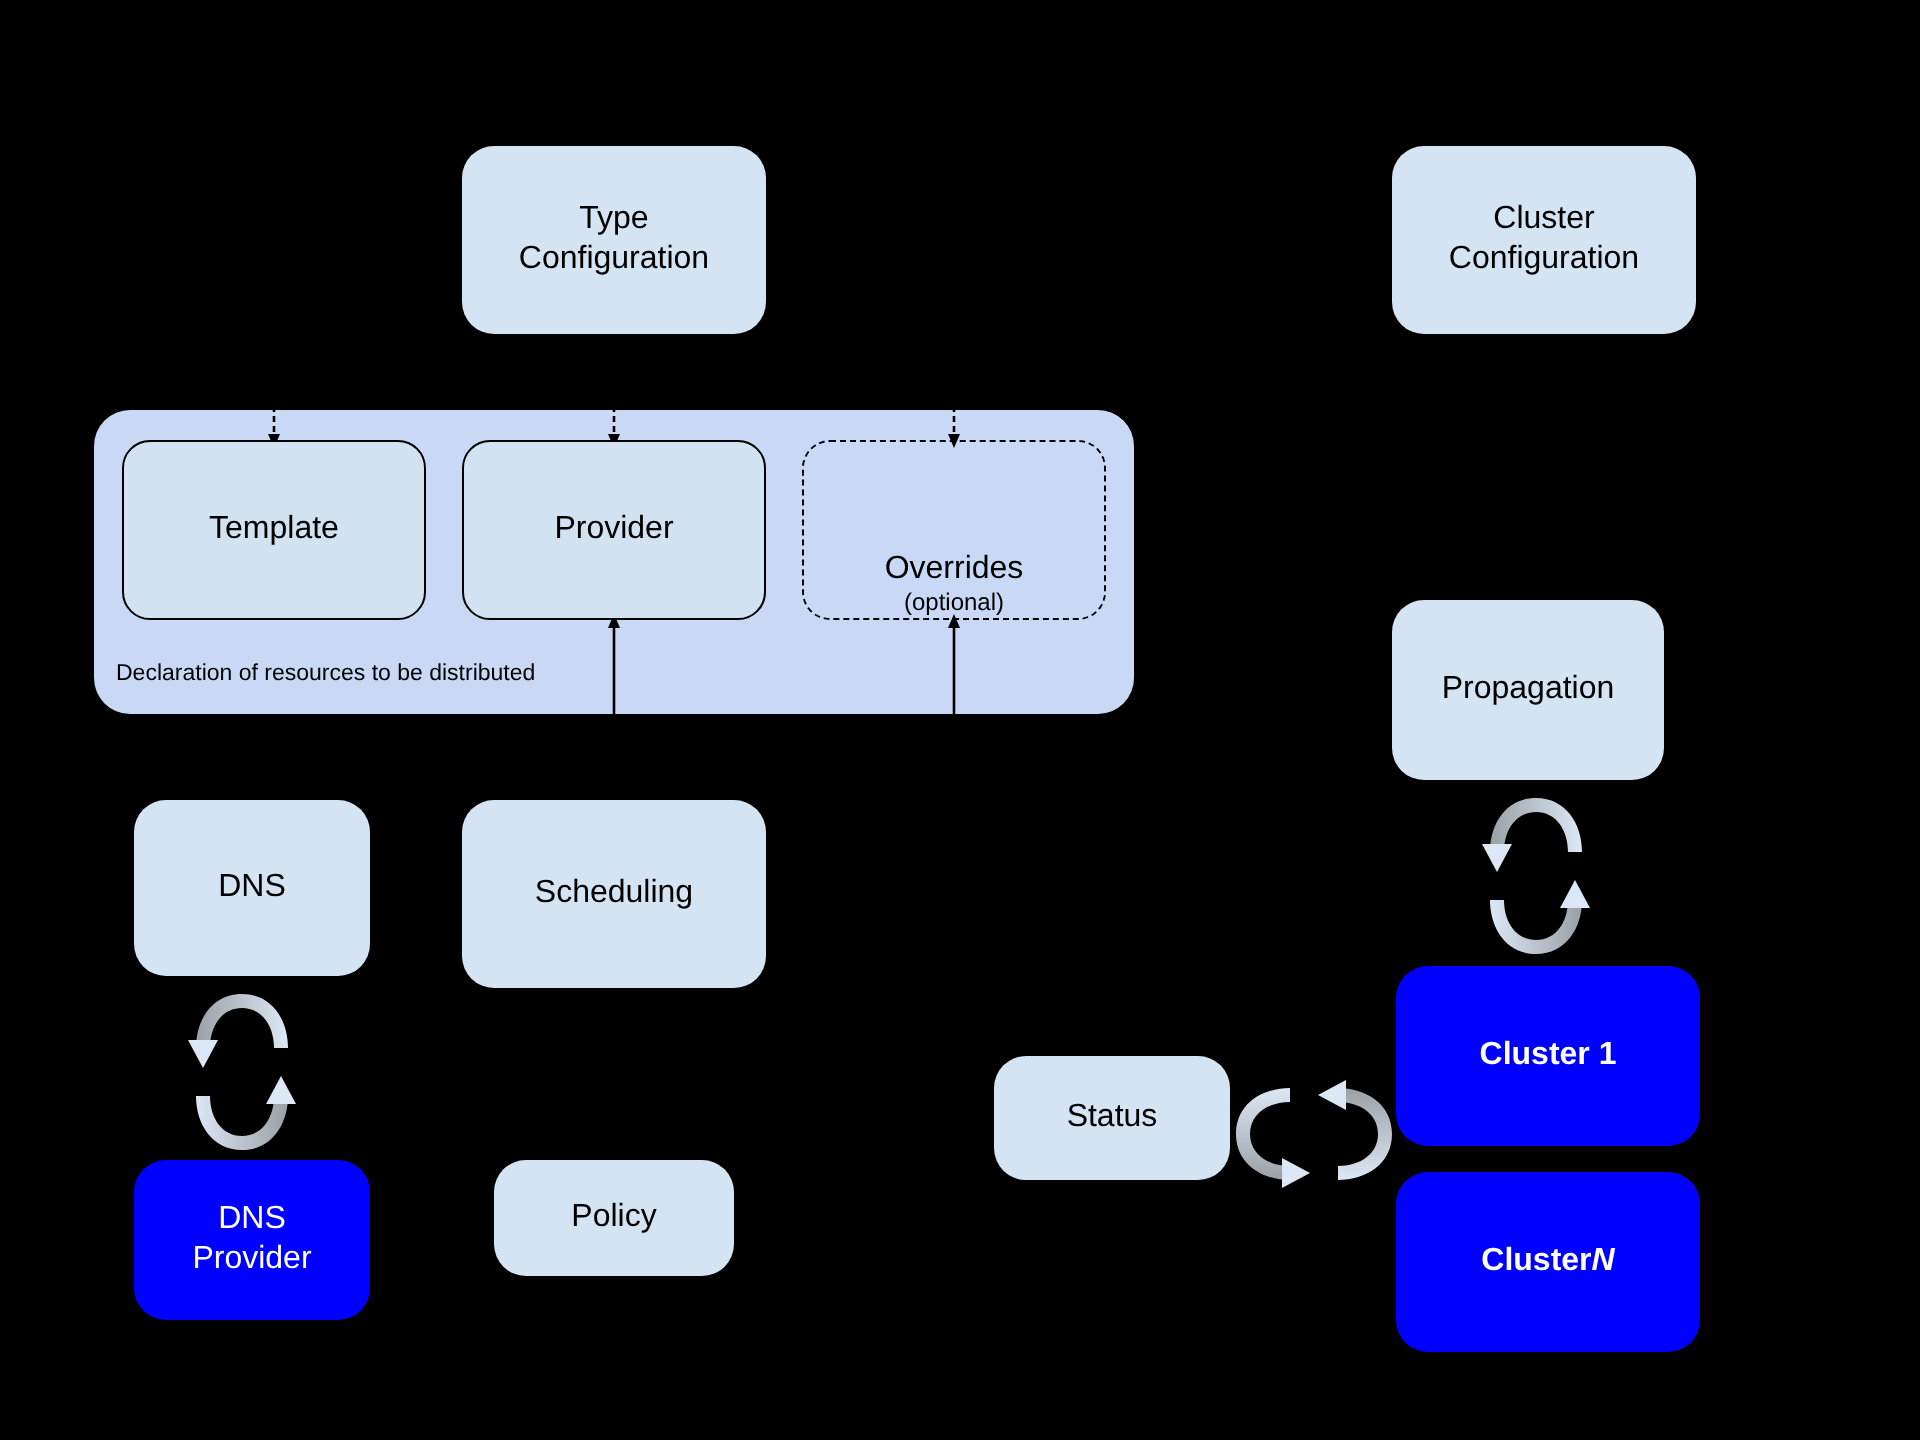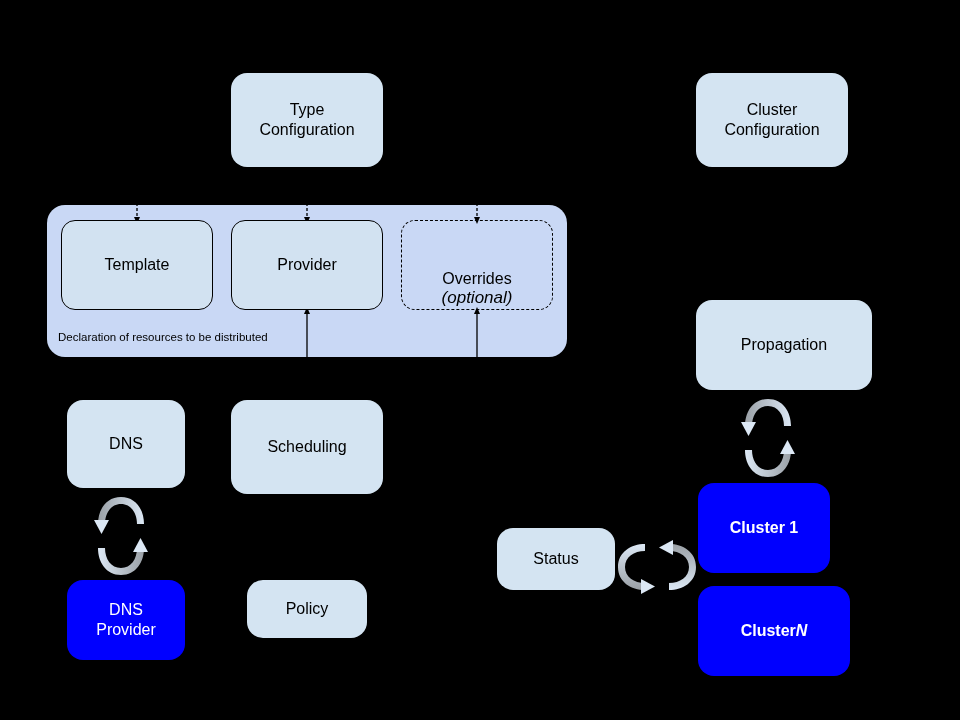--- a/index.html
+++ b/index.html
@@ -78,23 +78,22 @@
     pointer-events: none;
   }
 
   
   .sync {
     position: absolute;
     pointer-events: none;
   }
 
   .sub {
-    font-size: 17px;
+    font-size: 12px;
     display: block;
-    font-style: italic;
   }
   .ital {
     font-style: italic;
   }
 </style>
 </head>
 <body>
 
 <div id="canvas">
 
@@ -171,19 +170,19 @@
       <div class="node light" style="left: 696px; top: 73px; width: 152px; height: 94px;"><span>Cluster
 Configuration</span></div>
       <div class="node light inner" style="left: 61px; top: 220px; width: 152px; height: 90px;"><span>Template</span></div>
       <div class="node light inner" style="left: 231px; top: 220px; width: 152px; height: 90px;"><span>Provider</span></div>
       <div class="node inner dashdot" style="left: 401px; top: 220px; width: 152px; height: 90px; align-items: flex-end;"><div><span>Overrides</span><span class="sub">(optional)</span></div></div>
       <div class="node light" style="left: 67px; top: 400px; width: 118px; height: 88px;"><span>DNS</span></div>
       <div class="node light" style="left: 231px; top: 400px; width: 152px; height: 94px;"><span>Scheduling</span></div>
       <div class="node blue" style="left: 67px; top: 580px; width: 118px; height: 80px;"><span>DNS
 Provider</span></div>
       <div class="node light" style="left: 247px; top: 580px; width: 120px; height: 58px;"><span>Policy</span></div>
-      <div class="node light" style="left: 696px; top: 300px; width: 176px; height: 90px;"><span>Propagation</span></div>
+      <div class="node light" style="left: 696px; top: 300px; width: 136px; height: 90px;"><span>Propagation</span></div>
       <div class="node light" style="left: 497px; top: 528px; width: 118px; height: 62px;"><span>Status</span></div>
-      <div class="node blue bold" style="left: 698px; top: 483px; width: 132px; height: 90px;"><span>Cluster 1</span></div>
+      <div class="node blue bold" style="left: 698px; top: 483px; width: 152px; height: 90px;"><span>Cluster 1</span></div>
       <div class="node blue bold" style="left: 698px; top: 586px; width: 152px; height: 90px;"><span>Cluster </span><span class="ital">N</span></div>
     </div>
 
 </div>
 
 </body></html>

